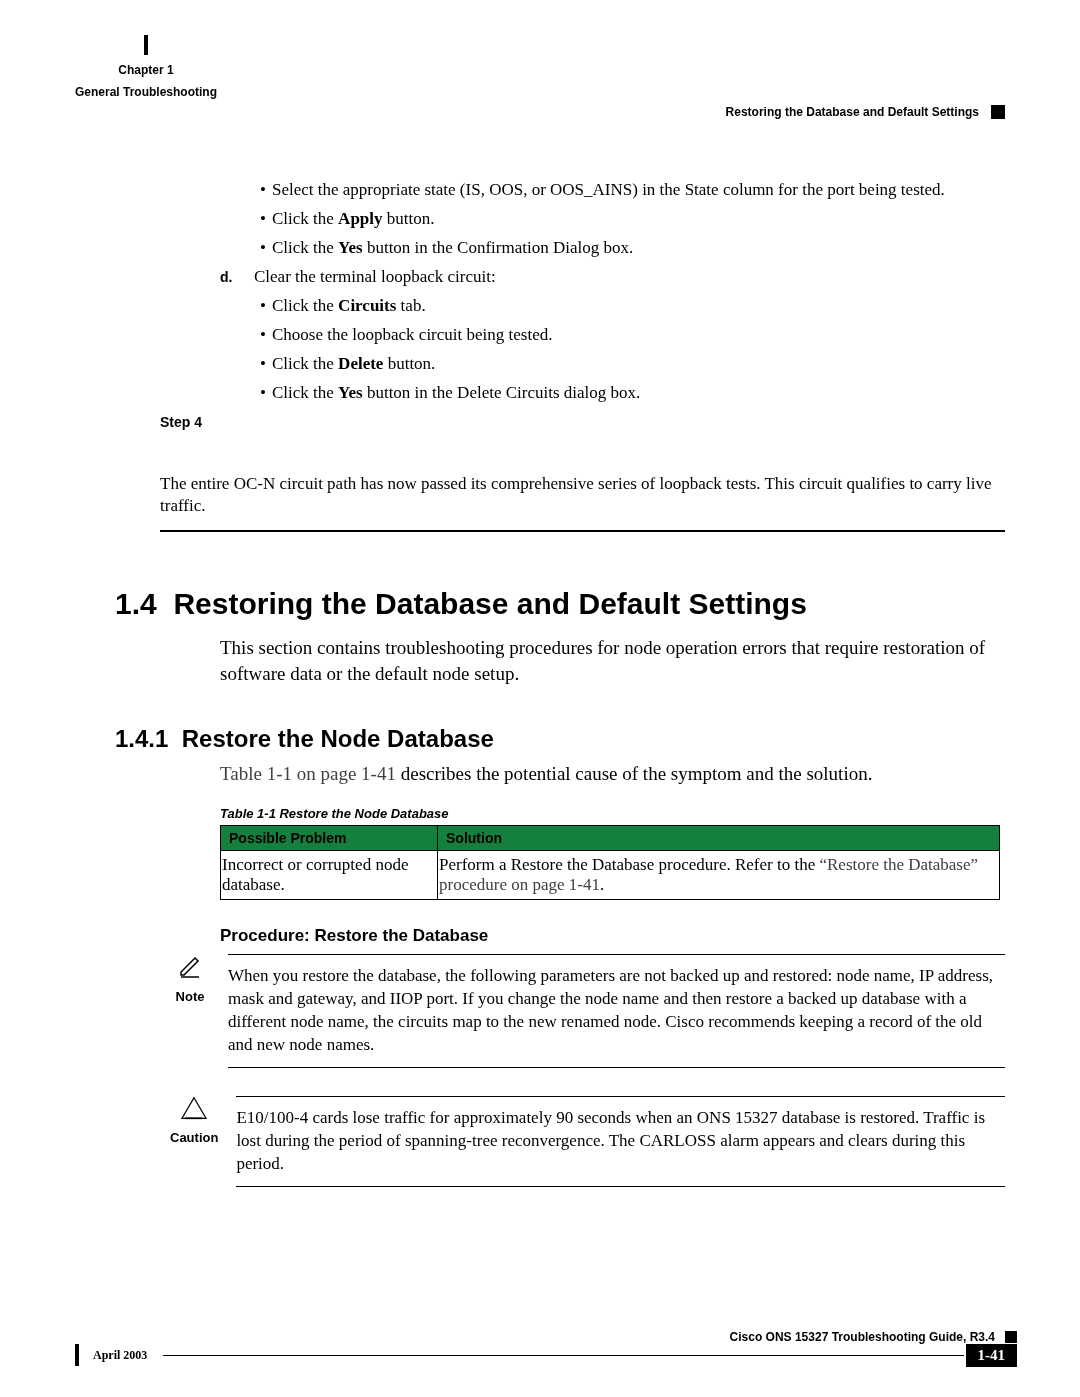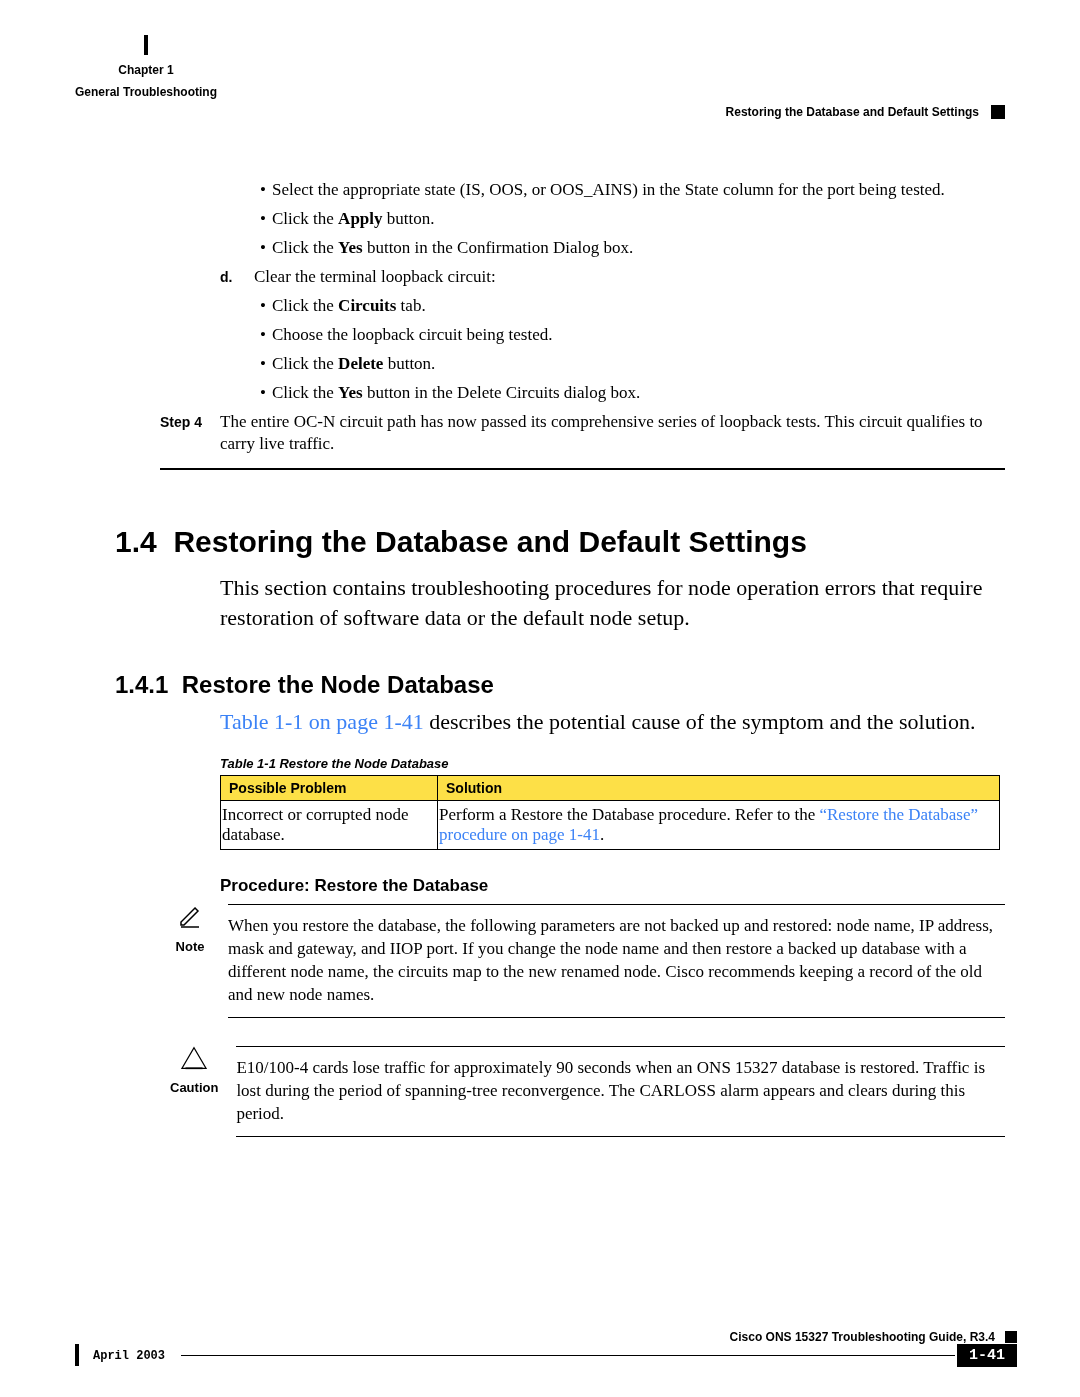--- a/index.html
+++ b/index.html
@@ -76,23 +76,23 @@
     font-size: 24px;
     margin: 38px 0 0 40px;
   }
   h4.procedure {
     font-family: Arial, Helvetica, sans-serif;
     font-weight: bold;
     font-size: 17px;
     margin: 26px 0 8px 145px;
   }
 
-  .para { margin: 8px 0 8px 145px; font-size:22px; line-height:1.35;font-family:Liberation Serif, serif;}
-
-  .link { color: #3b82f6; }
+  .para { margin: 8px 0 8px 145px; font-size:19px; line-height:1.35;font-family:Liberation Serif, serif;}
+
+  .link { color: #404040; }
 
   .table-caption {
     margin: 20px 0 4px 145px;
     font-family: Arial, Helvetica, sans-serif;
     font-size: 13px;
     font-style: italic;
     font-weight: bold;
   }
   table.tbl {
     margin-left: 145px;
@@ -100,21 +100,21 @@
     width: 780px;
     font-size: 17px;
   }
   table.tbl th {
     font-family: Arial, Helvetica, sans-serif;
     font-size: 14px;
     font-weight: bold;
     text-align: left;
     border: 1px solid #000;
     padding: 4px 8px;
-    background: #fde047;
+    background: #15803d;
   }
   table.tbl td {
     border: 1px solid #000;
     padding: 4px 1px;
     vertical-align: top;
   }
 
   .note-block, .caution-block {
     margin-left: 95px;
     margin-right: 0;
@@ -145,21 +145,21 @@
     font-weight: bold;
     gap: 10px;
   }
   .footer-tick { width:4px; background:#000; align-self:stretch;}
   .footer-hr { flex:1; border-top:1.5px solid #000; height:0; margin:0 0 0 0; align-self:center;}
   .footer-date { font-weight:bold; font-size:12px; }
   .page-num-box {
     background:#000; color:#fff; font-weight:bold;
     padding: 3px 12px; font-size:15px;
   }
-  .footer-line-row { display:flex; align-items:center; gap:2px; width:100%;font-family:Liberation Mono, monospace;}
+  .footer-line-row { display:flex; align-items:center; gap:2px; width:100%;}
 
   b { font-weight:bold; }
 </style>
 </head>
 <body>
 
 <div class="page">
 
   <div class="header-row">
     <div class="header-left">
@@ -202,21 +202,21 @@
     </div>
     <div class="bullet-line">
       <div class="bullet-dot">•</div>
       <div class="bullet-text">Click the <b>Delete</b> button.</div>
     </div>
     <div class="bullet-line">
       <div class="bullet-dot">•</div>
       <div class="bullet-text">Click the <b>Yes</b> button in the Delete Circuits dialog box.</div>
     </div>
 
-    <div class="step-row" style="margin-left:-60px;">
+    <div class="step-row" style="margin-left:-60px;flex-direction:column;">
       <div class="step-label">Step 4</div>
       <div class="step-text">The entire OC-N circuit path has now passed its comprehensive series of loopback tests. This circuit qualifies to carry live traffic.</div>
     </div>
 
     <hr class="hr-thick" style="margin-left:-60px;">
   </div>
 
   <h2 class="section">
     <span>1.4</span>&nbsp;&nbsp;<span>Restoring the Database and Default Settings</span>
   </h2>

